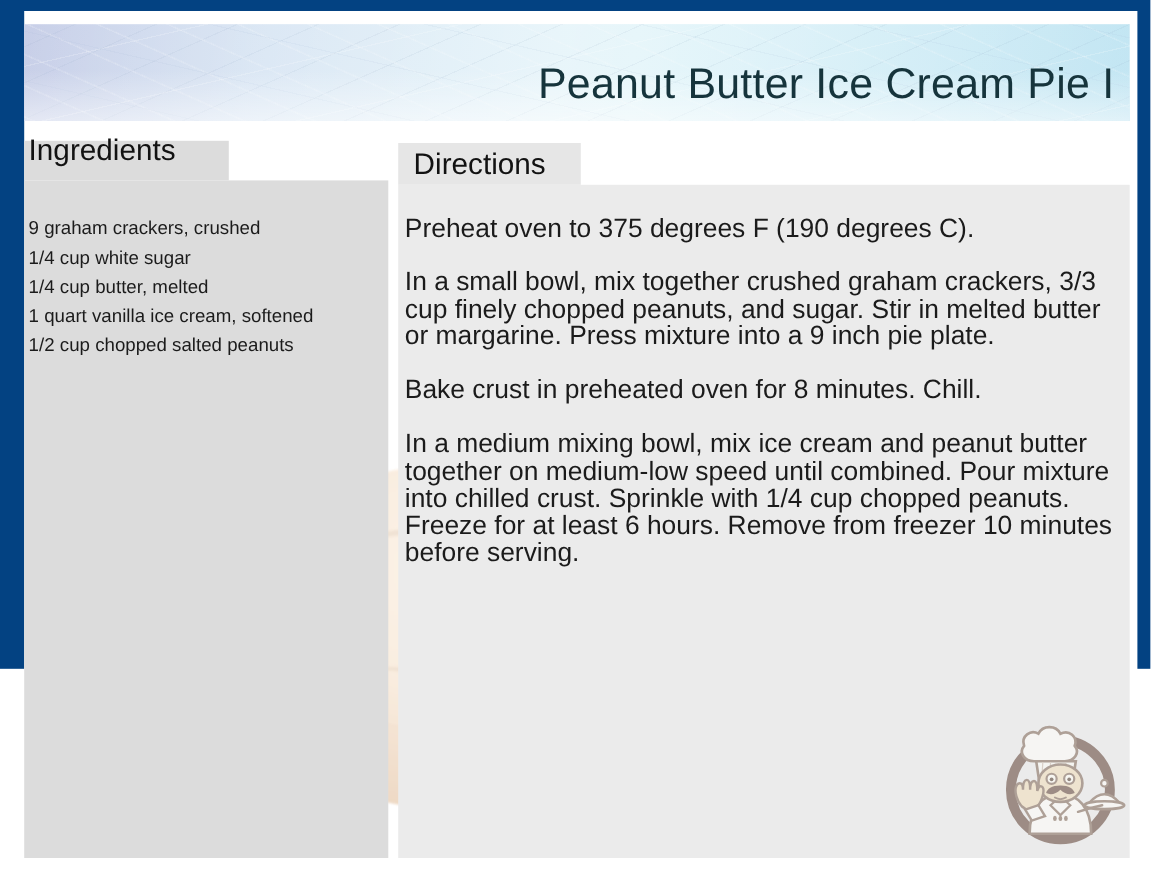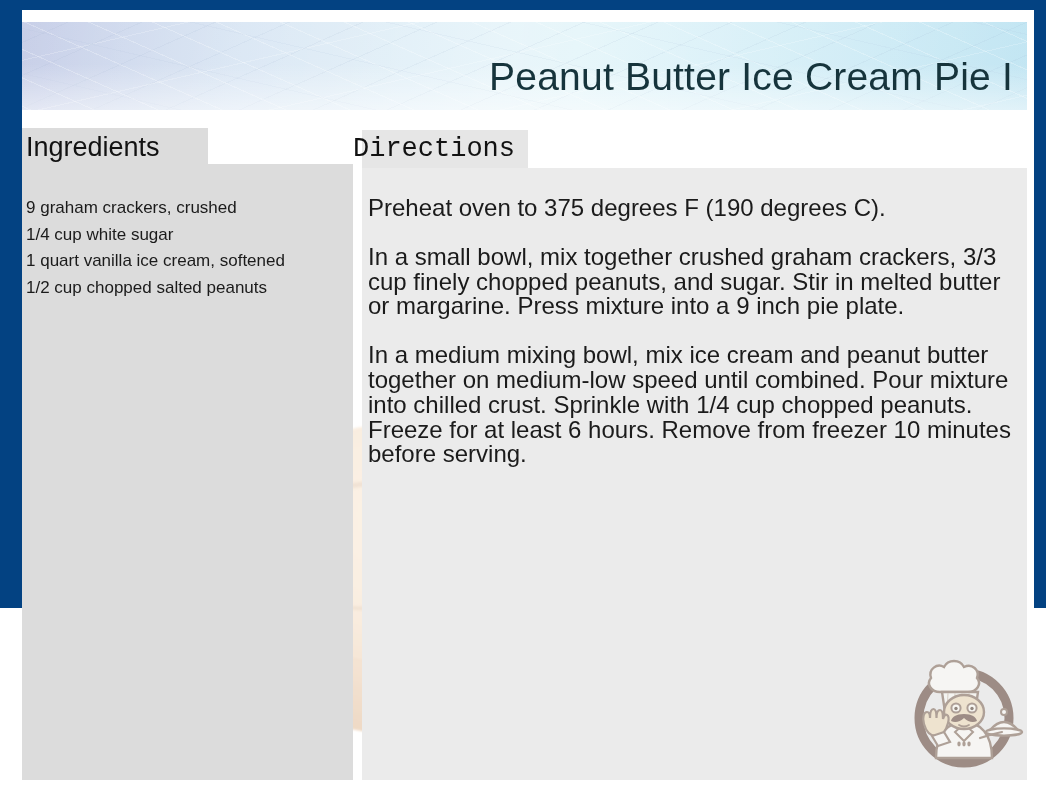--- a/index.html
+++ b/index.html
@@ -127,21 +127,21 @@
     line-height:1;
     white-space:nowrap;
   }
 
   #ing-tab {
     position:absolute;
     left:22px; top:128px;
     width:186px; height:36px;
     background:#dcdcdc;
   }
-  #ing-tab-label { left:26px; top:134px; }
+  #ing-tab-label { left:26px; top:123px; }
   #ing-panel {
     position:absolute;
     left:22px; top:164px;
     width:331px; height:616px;
     background:#dcdcdc;
   }
   #ing-list {
     position:absolute;
     left:26px; top:195px;
     width:328px;
@@ -150,21 +150,21 @@
     color:#1b1b1b;
   }
   #ing-list div { white-space:pre-wrap; }
 
   #dir-tab {
     position:absolute;
     left:362px; top:130px;
     width:166px; height:38px;
     background:#e6e6e6;
   }
-  #dir-tab-label { left:353px; top:136px;font-family:Liberation Mono, monospace; }
+  #dir-tab-label { left:376px; top:136px; }
   #dir-panel {
     position:absolute;
     left:362px; top:168px;
     width:665px; height:612px;
     background:#ebebeb;
   }
   #dir-body {
     position:absolute;
     left:368px; top:196px;
     width:652px;
@@ -226,30 +226,32 @@
       <div class="ridge" style="left:70px;  top:132px; width:90px;  transform:rotate(-12deg);"></div>
     </div>
   </div>
 
   <div id="ing-tab"></div>
   <div class="tab-label" id="ing-tab-label">Ingredients</div>
   <div id="ing-panel"></div>
   <div id="ing-list">
       <div>9 graham crackers, crushed</div>
       <div>1/4 cup white sugar</div>
+      <div>1/4 cup butter, melted</div>
       <div>1 quart vanilla ice cream, softened</div>
       <div>1/2 cup chopped salted peanuts</div>
     </div>
 
   <div id="dir-tab"></div>
   <div class="tab-label" id="dir-tab-label">Directions</div>
   <div id="dir-panel"></div>
   <div id="dir-body">
       <p>Preheat oven to 375 degrees F (190 degrees C).</p>
       <p>In a small bowl, mix together crushed graham crackers, 3/3 cup finely chopped peanuts, and sugar. Stir in melted butter or margarine. Press mixture into a 9 inch pie plate.</p>
+      <p>Bake crust in preheated oven for 8 minutes. Chill.</p>
       <p>In a medium mixing bowl, mix ice cream and peanut butter together on medium-low speed until combined. Pour mixture into chilled crust. Sprinkle with 1/4 cup chopped peanuts. Freeze for at least 6 hours. Remove from freezer 10 minutes before serving.</p>
     </div>
 
   <div id="chef">
     <svg viewBox="0 0 124 124" width="124" height="124" aria-hidden="true">
       <g>
         <circle cx="62" cy="70" r="45" fill="none" stroke="#6e5347" stroke-width="9"></circle>
       </g>
       <g>
         <path d="M38 44 c-9 0 -14 -8 -9 -14 c-3 -9 6 -15 13 -11 c4 -8 16 -8 20 0 c8 -4 16 3 13 11 c5 6 0 14 -9 14 Z" fill="#fdfcf8" stroke="#8a7364" stroke-width="2.4"></path>

